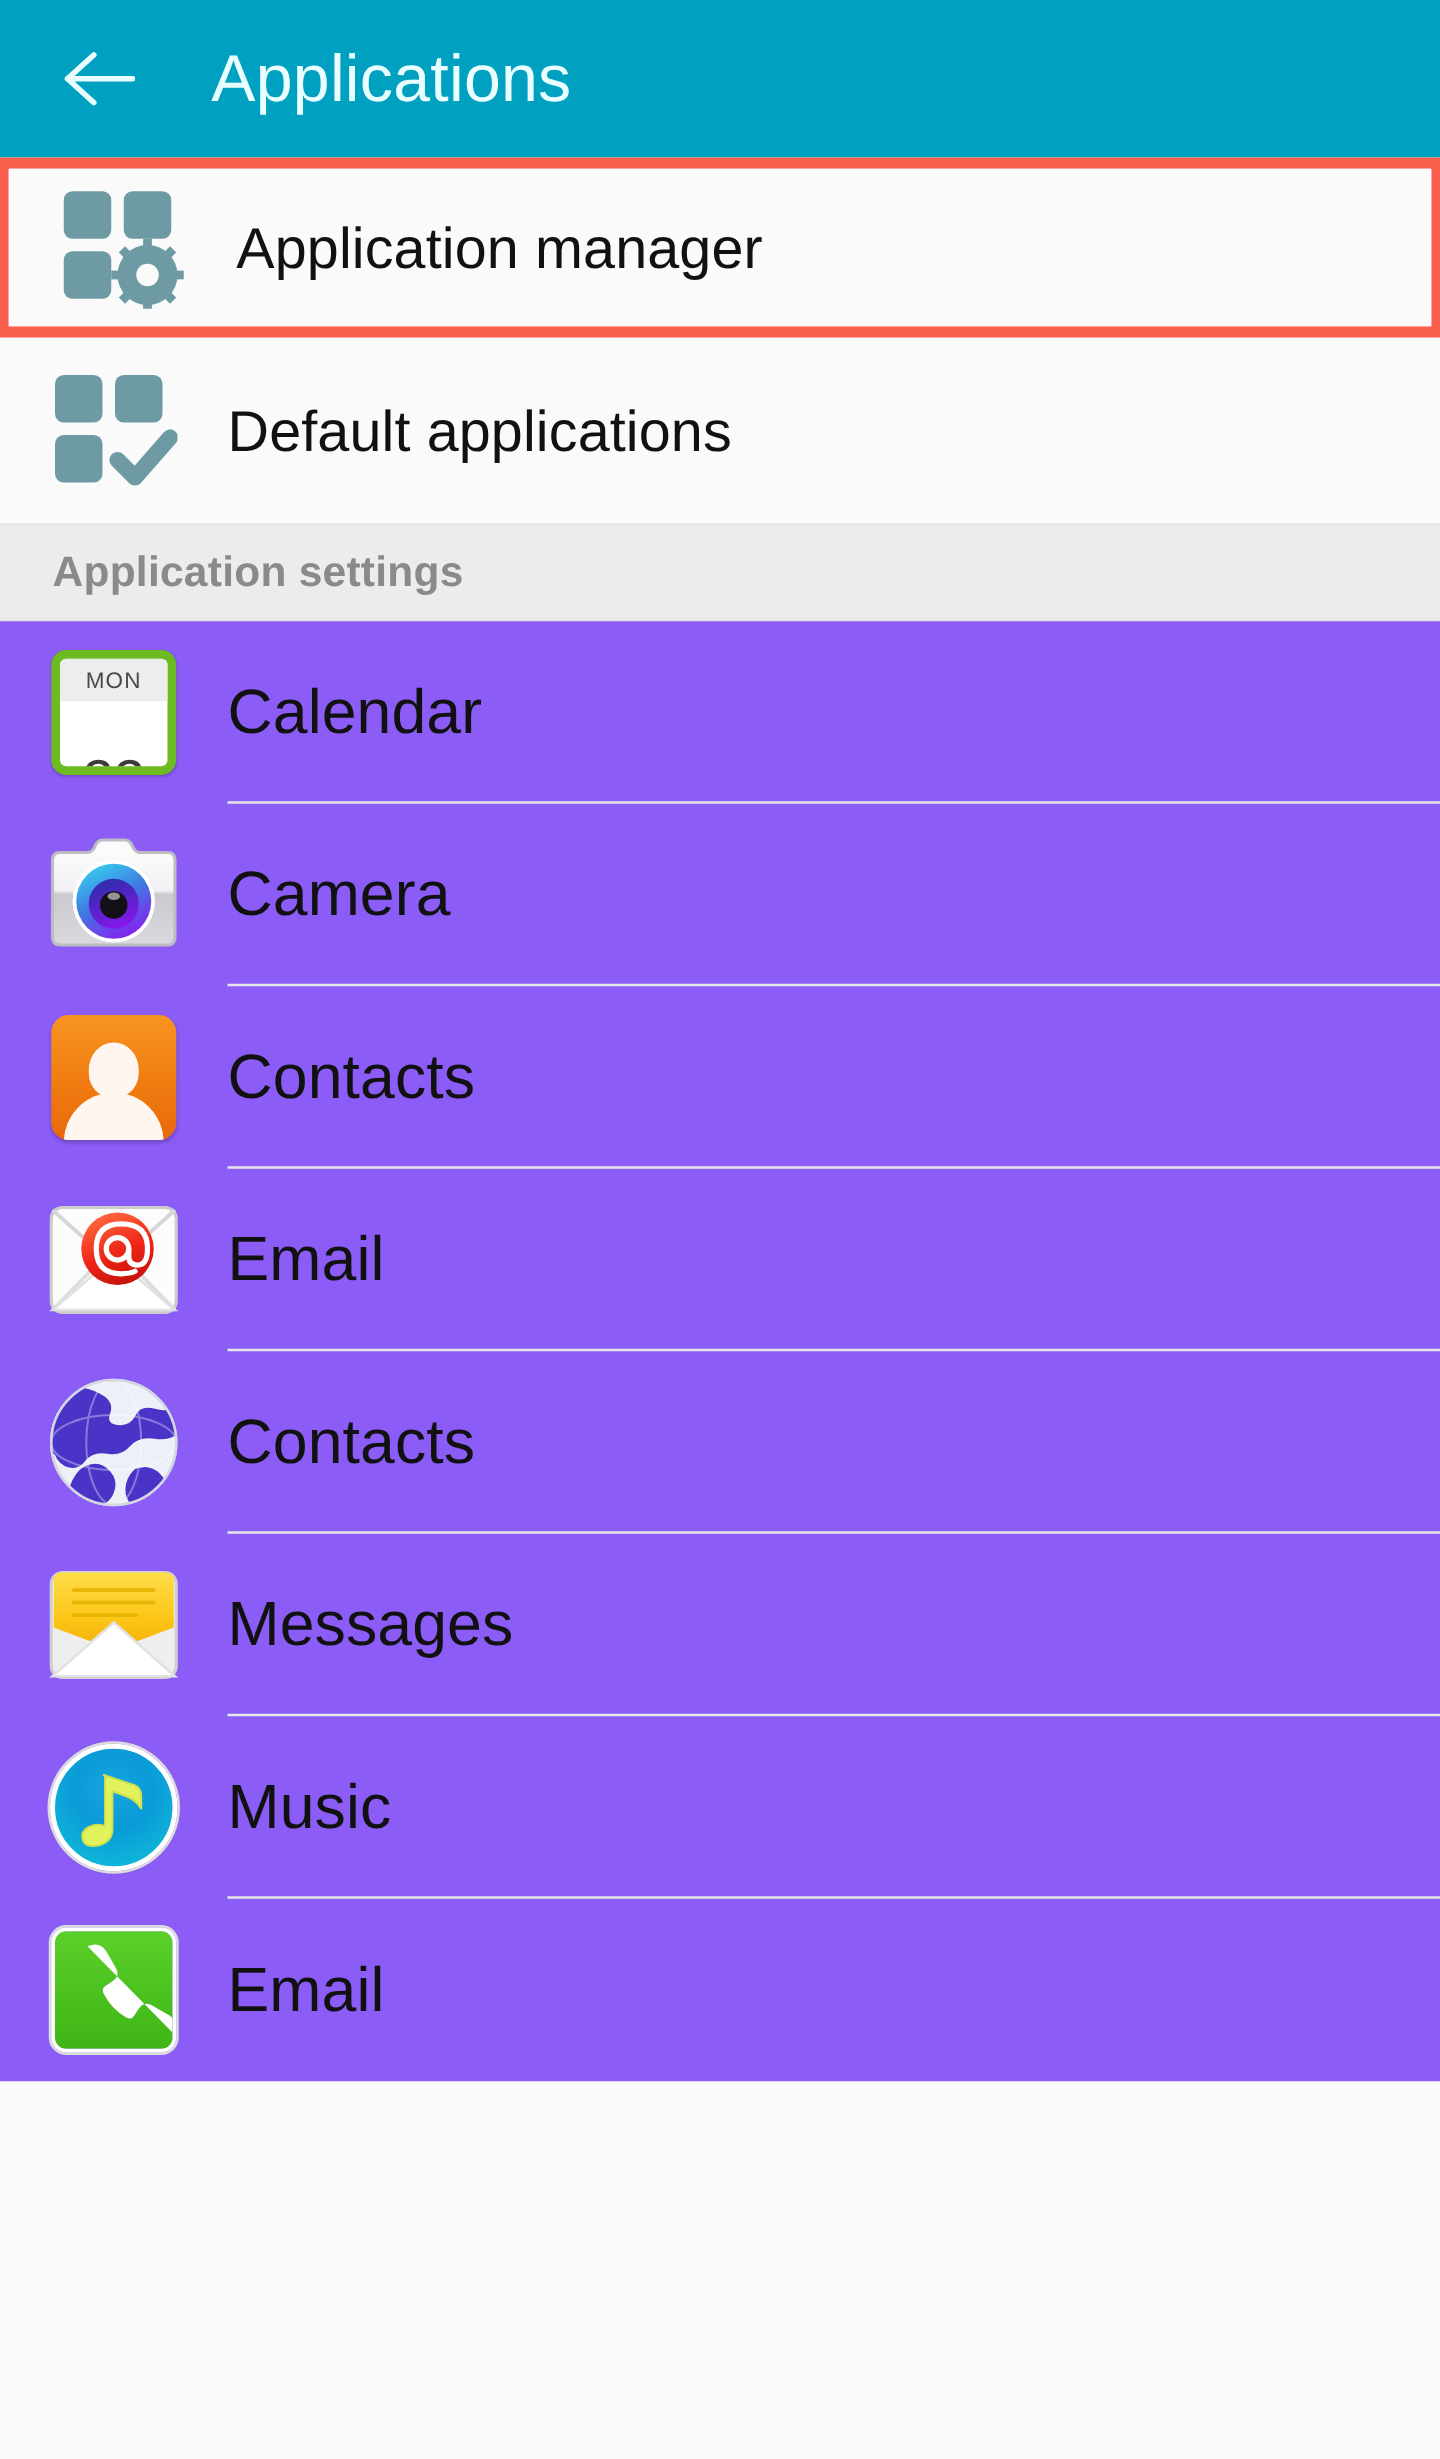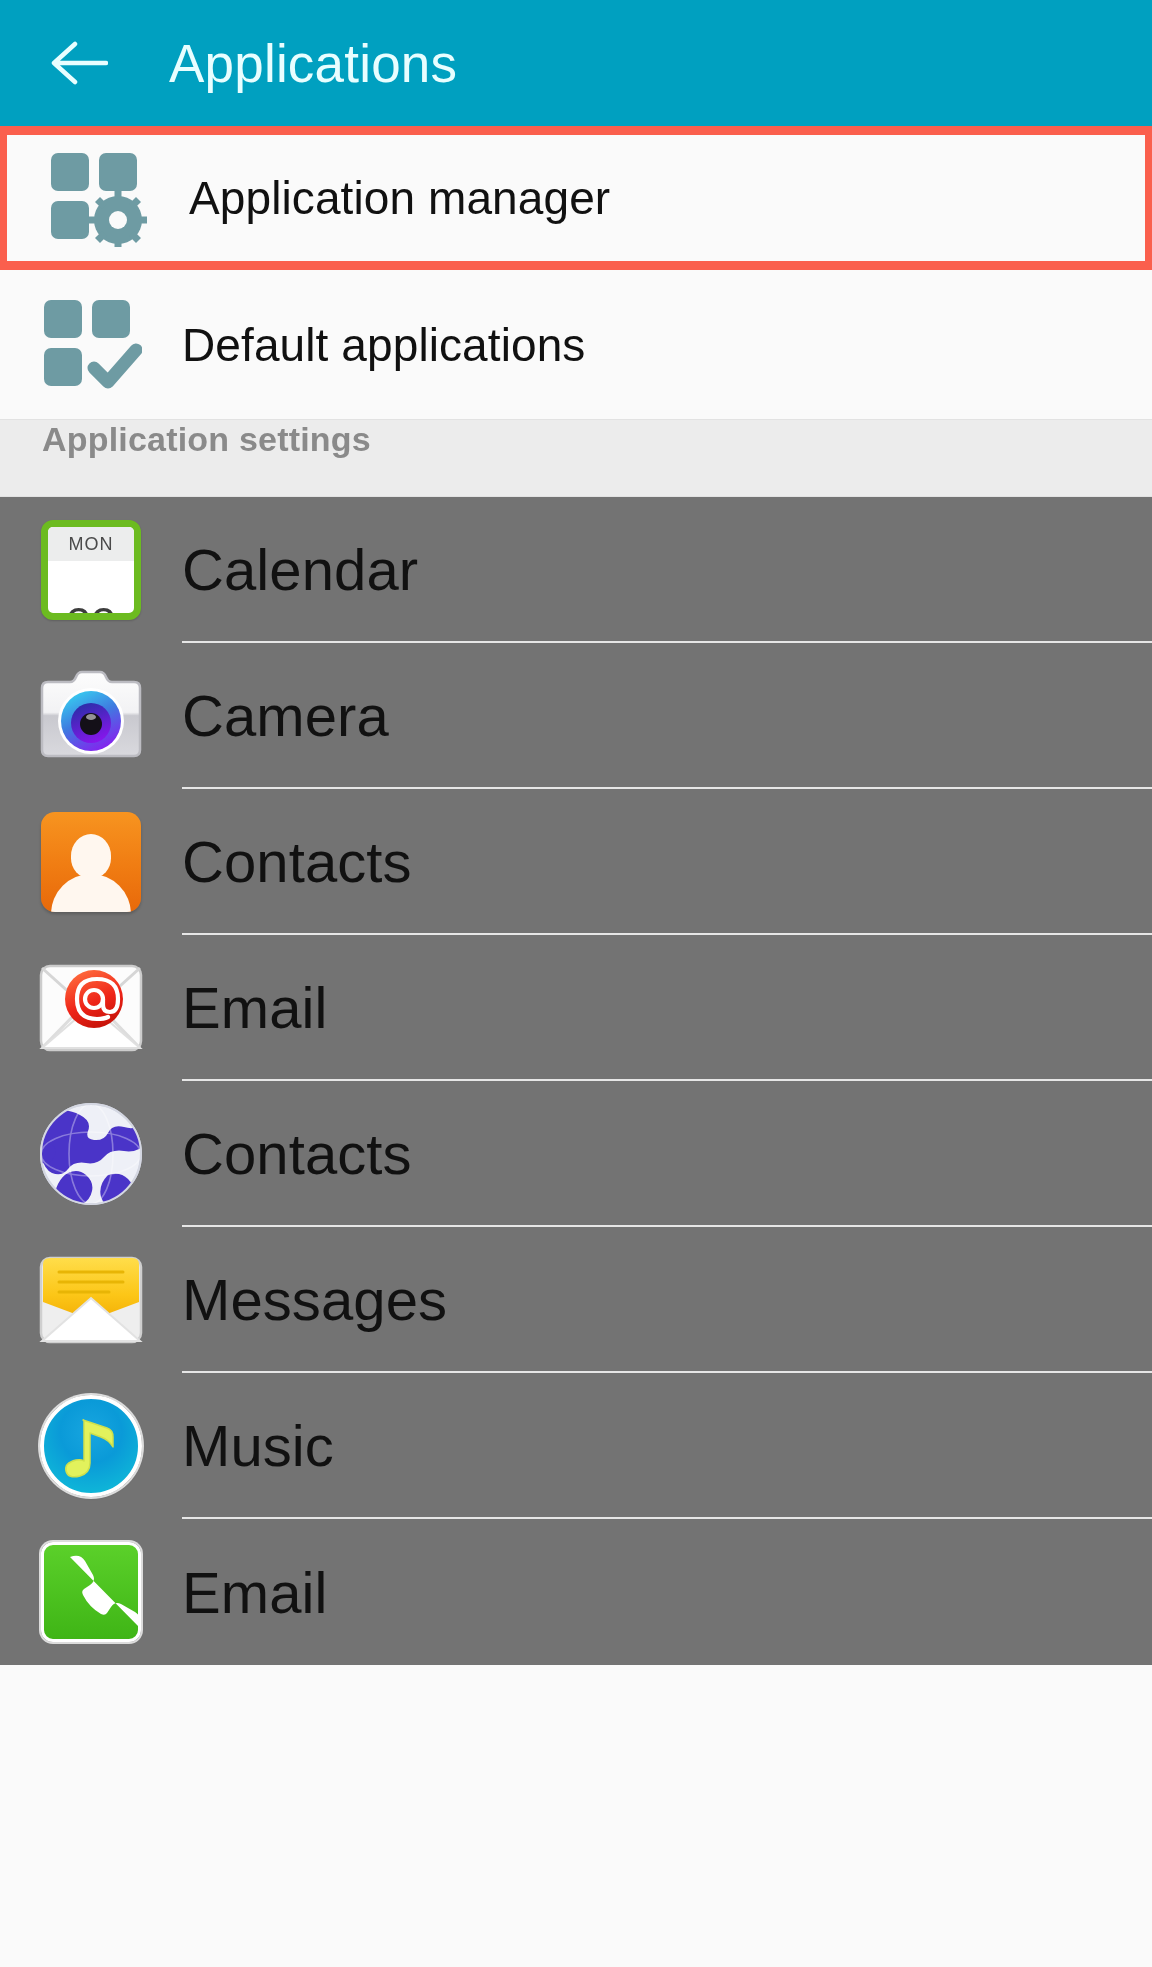--- a/index.html
+++ b/index.html
@@ -60,34 +60,34 @@
     color:#111;
     letter-spacing:0.1px;
   }
   .row-default { height:149px; }
 
   
   .section-header {
     background:#ececec;
     height:78px;
     display:flex;
-    align-items:flex-start;
+    align-items:center;
     padding-left:42px;
     border-top:1px solid #e2e2e2;
     border-bottom:1px solid #e2e2e2;
   }
   .section-header span {
     color:#8a8a8a;
     font-size:34px;
     font-weight:bold;
     letter-spacing:0.2px;
   }
 
   
-  .app-list { background:#737373; }
+  .app-list { background:#8b5cf6; }
   .app-row {
     display:flex;
     align-items:center;
     height:146px;
     position:relative;
   }
   .app-row .icon-slot {
     width:182px;
     flex:0 0 182px;
     display:flex; align-items:center; justify-content:center;
@@ -95,21 +95,21 @@
   .app-row .row-body {
     flex:1 1 auto;
     height:100%;
     display:flex;
     align-items:center;
     border-bottom:2px solid #e6e6e6;
     padding-right:22px;
   }
   .app-row:first-child .row-body { border-top:none; }
   .app-row .app-label {
-    font-size:58px;
+    font-size:50px;
     color:#111;
     letter-spacing:0.1px;
   }
   .app-row.last .row-body { border-bottom:none; }
 
   
   .cal-icon {
     width:100px; height:100px;
     border:7px solid #6cbb20;
     border-radius:12px;

